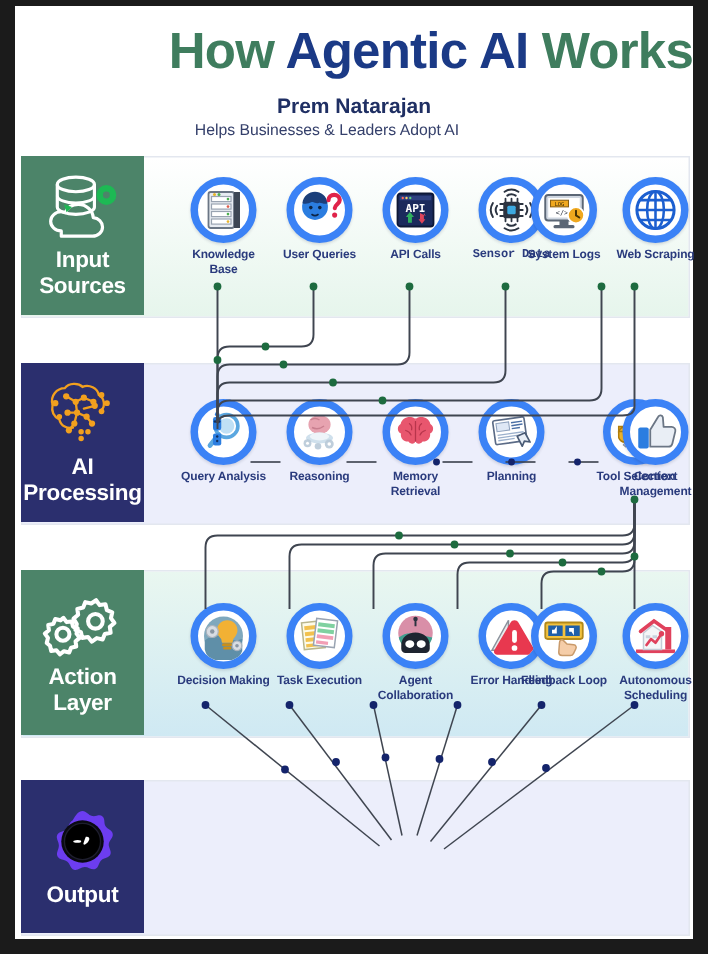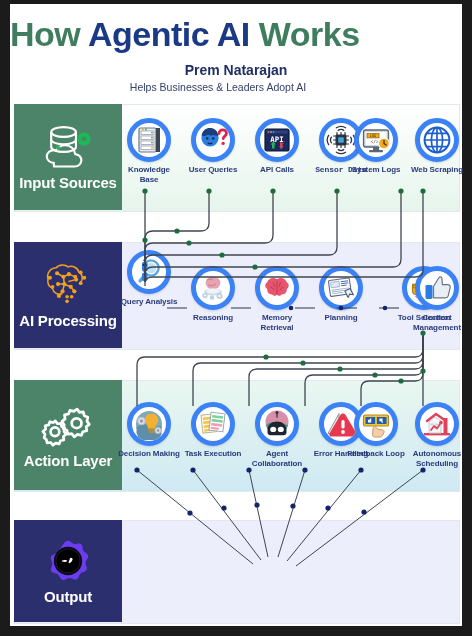--- a/index.html
+++ b/index.html
@@ -8,21 +8,21 @@
     position:relative;width:472px;height:636px;overflow:hidden;
     background:#1b1b1b;
   }
   #sheet{
     position:absolute;left:10px;top:4px;width:452px;height:622px;
     background:#ffffff;
   }
   
   .hdr{position:absolute;left:0;top:0;width:452px;height:96px;background:#fff;}
   .title{
-    position:absolute;left:0;top:8px;width:452px;text-align:left;
+    position:absolute;left:0;top:8px;width:452px;text-align:right;
     font-size:34px;font-weight:bold;letter-spacing:-0.5px;line-height:44px;
     white-space:nowrap;
   }
   .t-green{color:#3f7d5e;}
   .t-navy{color:#1b3a86;}
   .author{
     position:absolute;left:0;top:58px;width:452px;text-align:center;
     font-size:14px;font-weight:bold;color:#1f2f63;
   }
   .tagline{
@@ -31,21 +31,21 @@
   }
   
   .row{position:absolute;left:4px;width:444px;}
   .row-bg{position:absolute;left:0;top:0;width:100%;height:100%;}
   .r1 .row-bg{background:linear-gradient(180deg,#ffffff 0%,#e6f5ec 100%);border:1px solid #e3e7ef;}
   .r2 .row-bg{background:#eceefb;border:1px solid #e3e7ef;}
   .r3 .row-bg{background:linear-gradient(180deg,#e9f7f0 0%,#cfe9f3 100%);border:1px solid #e3e7ef;}
   .r4 .row-bg{background:#eceefb;border:1px solid #e3e7ef;}
 
   .band{
-    position:absolute;left:0;top:0;width:108px;height:100%;
+    position:absolute;left:0;top:0;width:82px;height:100%;
     display:flex;flex-direction:column;align-items:center;justify-content:center;
     color:#fff;box-sizing:border-box;
   }
   .band.green{background:#4c8469;}
   .band.navy{background:#2b2f6e;}
   .band-label{
     font-size:15px;font-weight:bold;text-align:center;line-height:17px;
     margin-top:4px;letter-spacing:-0.2px;
   }
   .band-ico{width:58px;height:46px;display:block;}
@@ -224,21 +224,21 @@
               <circle cx="46" cy="23" r="2.1"></circle>
             <circle cx="31" cy="38" r="2"></circle>
               <circle cx="31" cy="43" r="2"></circle>
               <circle cx="36" cy="38" r="2"></circle>
             <circle cx="15" cy="27" r="2"></circle>
           </g>
         </svg>
         <div class="band-label">AI Processing</div>
       </div>
 
-      <div class="node" style="left:104px;top:8px;">
+      <div class="node" style="left:104px;top:24px;">
         <div class="bubble">
           <svg viewBox="0 0 32 32">
             <circle cx="18" cy="12" r="7.6" fill="none" stroke="#5aa7e0" stroke-width="2.4"></circle>
             <circle cx="18" cy="12" r="5.2" fill="#bfe0f5"></circle>
             <path d="M12.8 17.6L7 25" stroke="#5aa7e0" stroke-width="3.2" stroke-linecap="round"></path>
             <rect x="9" y="6" width="5.5" height="9" rx="1.6" fill="#2b7de0"></rect>
             <circle cx="11.8" cy="4.2" r="1.5" fill="#2b7de0"></circle>
             <g fill="#12305e">
                 <circle cx="10.4" cy="9" r=".9"></circle>
                 <circle cx="13.1" cy="9" r=".9"></circle>

